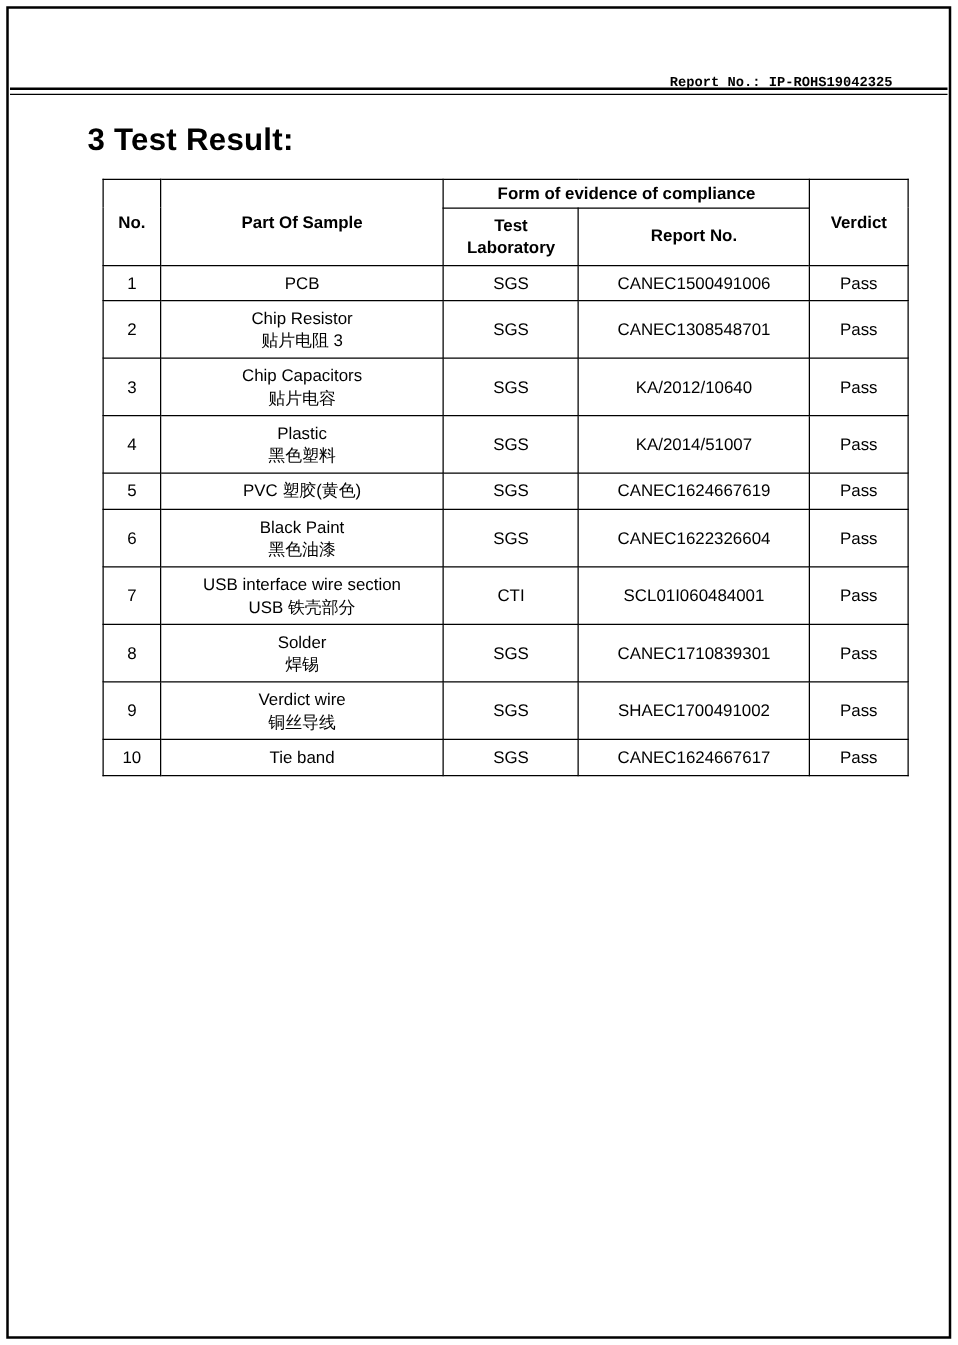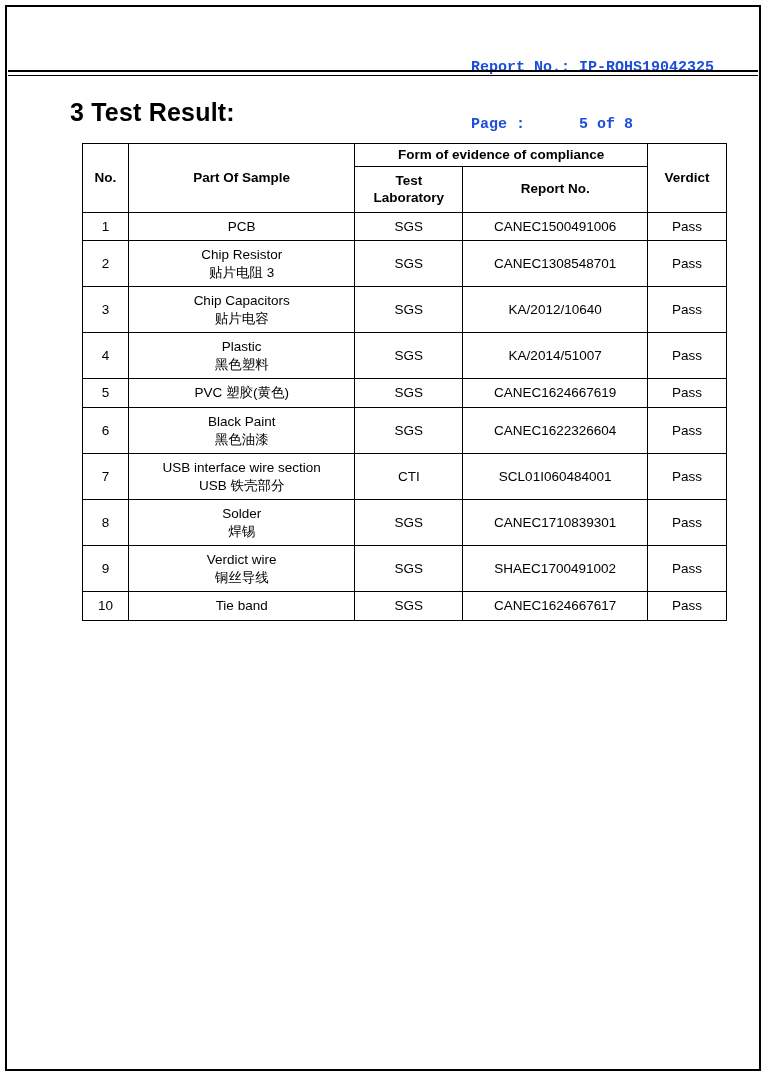--- a/index.html
+++ b/index.html
@@ -24,23 +24,23 @@
     bottom: 5px;
     border: 2px solid #000000;
     box-sizing: border-box;
   }
   .header-block {
     position: absolute;
     top: 20px;
     right: 52px;
     text-align: left;
     font-family: "Liberation Mono", "DejaVu Sans Mono", monospace;
-    font-size: 15px;
+    font-size: 11px;
     font-weight: bold;
-    color: #1d4ed8;
+    color: #000000;
     line-height: 19px;
     white-space: pre;
   }
   .double-rule {
     position: absolute;
     left: 8px;
     right: 8px;
     top: 70px;
     height: 3px;
     border-top: 2px solid #000000;
@@ -85,21 +85,20 @@
 </style>
 </head>
 <body>
 
 <div class="sheet">
 
   <div class="page-border"></div>
 
   <div class="header-block">
     <div>Report No.: IP-ROHS19042325</div>
-    <div>Page :      5 of 8</div>
   </div>
 
   <div class="double-rule"></div>
 
   <div class="section-title">3  Test Result:</div>
 
   <table class="results">
     <colgroup>
       <col class="c-no">
       <col class="c-part">

